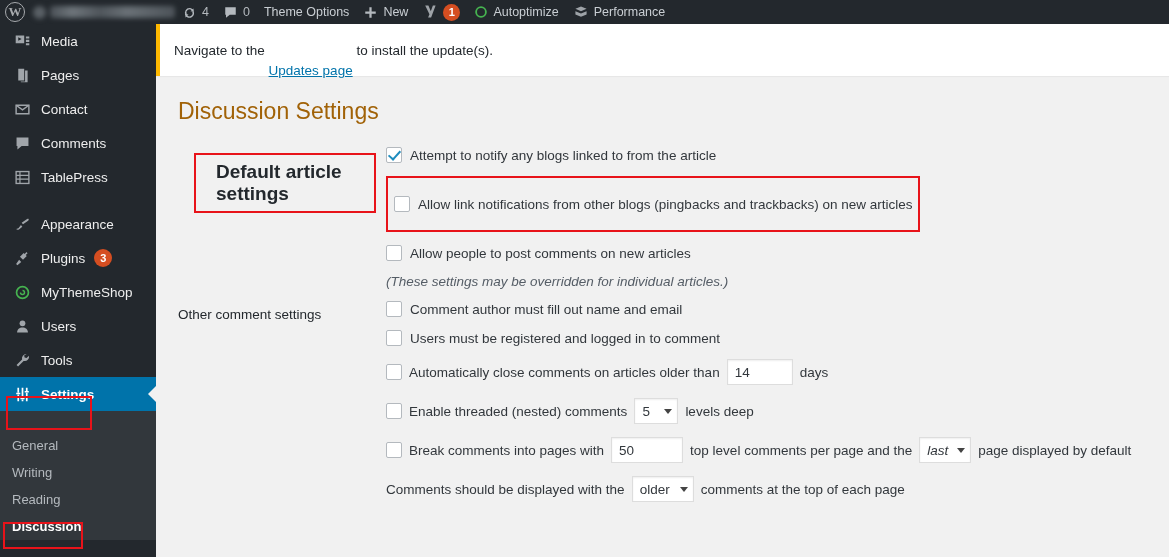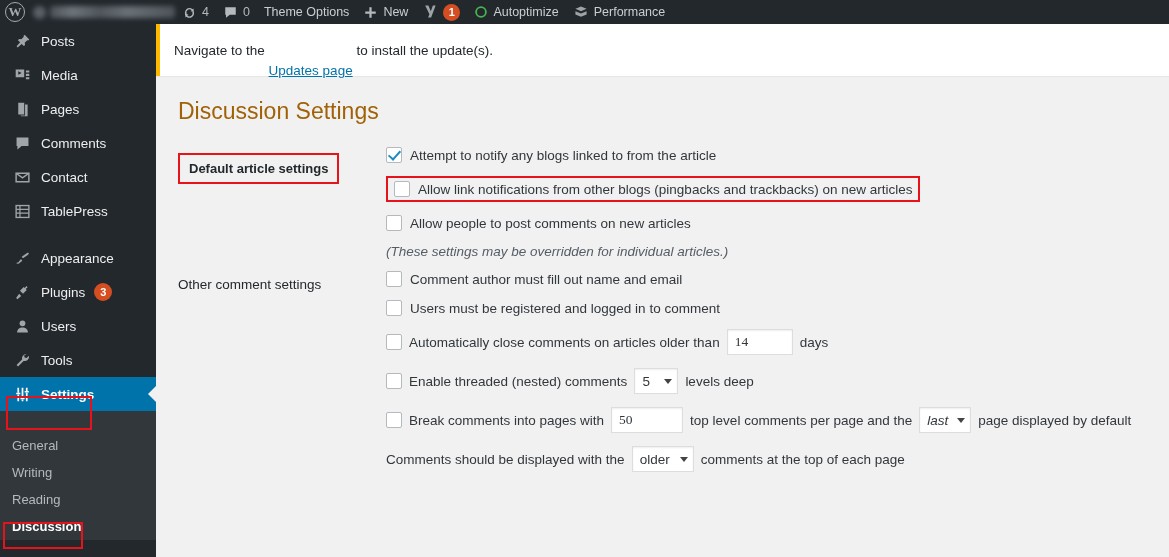--- a/index.html
+++ b/index.html
@@ -126,30 +126,30 @@
   .formtable tr { vertical-align: top; }
   th.lbl {
     width: 230px; text-align: left; font-size: 13.5px;
     color: #23282d; font-weight: bold;
     padding: 12px 10px 12px 22px; position: relative;
   }
   td.fld { padding: 6px 10px 6px 0; font-size: 13.5px; color: #32373c; }
 
   .lblbox {
     display: inline-block; border: 2.5px solid #e8131a;
-    padding: 6px 9px; font-weight: bold; font-size: 13px; color: #23282d;
+    padding: 6px 20px; font-weight: bold; font-size: 19px; color: #23282d; margin-left: 16px;
   }
   .lblplain { font-weight: normal; font-size: 13.5px; color: #23282d; }
 
   .ck-row {
     display: flex; align-items: flex-end; gap: 8px;
     margin-bottom: 13px; font-size: 13.5px; color: #32373c;
   }
   .ck-row.boxed {
-    border: 2.5px solid #e8131a; padding: 3px 6px;
+    border: 2.5px solid #e8131a; padding: 18px 6px;
     display: inline-flex; margin-bottom: 13px;
   }
   .cbx {
     width: 16px; height: 16px; flex: 0 0 16px;
     background: #fff; border: 1px solid #b4b9be;
     border-radius: 2px; position: relative;
   }
   .cbx.checked::after {
     content: ""; position: absolute;
     left: 4px; top: 0px; width: 5px; height: 10px;
@@ -157,21 +157,21 @@
     transform: rotate(42deg);
   }
   .note-it {
     font-style: italic; color: #555d66; font-size: 13.5px;
     margin: 4px 0 0 0;
   }
   .inp {
     background: #fff; border: 1px solid #ddd;
     box-shadow: inset 0 1px 2px rgba(0,0,0,.07);
     height: 26px; padding: 0 7px; font-size: 13.5px;
-    color: #32373c; font-family: Liberation Serif, serif;
+    color: #32373c; font-family: Liberation Sans, sans-serif;
     vertical-align: middle;
   }
   .inp.num14 { width: 66px; }
   .inp.num50 { width: 72px; }
   .sel {
     display: inline-flex; align-items: center; justify-content: space-between;
     background: #fff; border: 1px solid #ddd;
     box-shadow: inset 0 1px 2px rgba(0,0,0,.07);
     height: 26px; padding: 0 5px 0 7px; gap: 7px;
     font-size: 13.5px; color: #32373c; vertical-align: middle;
@@ -254,69 +254,61 @@
       <svg width="16" height="16" viewBox="0 0 20 20">
           <path fill="#9ea3a8" d="M3 6l7-3 7 3-7 3zm0 3l7 3 7-3v4l-7 3-7-3z"></path>
         </svg>
     </span>
     <span class="ab-label">Performance</span>
   </div>
 </div>
 
 <div id="sidebar">
 
-  <div class="menu-item">
-    <span class="mi-icon">
-      <svg width="17" height="17" viewBox="0 0 20 20">
-          <path fill="currentColor" d="M12.5 2l5.5 5.5-1.4 1.4-1-.5-3 3 .4 2.6-1.4 1.4L9 12.8 4.4 17 3 15.6 7.2 11 4.6 8.4 6 7l2.6.4 3-3-.5-1z"></path>
-        </svg>
-    </span>
-    <span>Posts</span>
-  </div>
 
   <div class="menu-item">
     <span class="mi-icon">
       <svg width="17" height="17" viewBox="0 0 20 20">
           <path fill="currentColor" d="M2 3h10v9H2zm3 2v4l4-2zM14 4h4v2.5h-4zm0 4h4v2.5h-4zm0 4h4v2.5h-4z"></path>
         </svg>
     </span>
     <span>Media</span>
   </div>
 
   <div class="menu-item">
     <span class="mi-icon">
       <svg width="17" height="17" viewBox="0 0 20 20">
           <path fill="currentColor" d="M5 2h7v14H5zm8 2h3v14H8v-1h5z"></path>
         </svg>
     </span>
     <span>Pages</span>
-  </div>
-
-  <div class="menu-item">
-    <span class="mi-icon">
-      <svg width="17" height="17" viewBox="0 0 20 20">
-          <path fill="currentColor" d="M3 3h14v10H9l-5 4v-4H3z"></path>
-        </svg>
-    </span>
-    <span>Comments</span>
   </div>
 
   <div class="menu-item">
     <span class="mi-icon">
       <svg width="17" height="17" viewBox="0 0 20 20">
           <path fill="none" stroke="currentColor" stroke-width="1.7" d="M2.5 5h15v10h-15z"></path>
           <path fill="none" stroke="currentColor" stroke-width="1.7" d="M2.5 5l7.5 5.5L17.5 5"></path>
         </svg>
     </span>
     <span>Contact</span>
   </div>
 
   <div class="menu-item">
     <span class="mi-icon">
       <svg width="17" height="17" viewBox="0 0 20 20">
+          <path fill="currentColor" d="M3 3h14v10H9l-5 4v-4H3z"></path>
+        </svg>
+    </span>
+    <span>Comments</span>
+  </div>
+
+  <div class="menu-item">
+    <span class="mi-icon">
+      <svg width="17" height="17" viewBox="0 0 20 20">
           <rect x="2.5" y="3" width="15" height="14" fill="none" stroke="currentColor" stroke-width="1.6"></rect>
           <path stroke="currentColor" stroke-width="1.4" d="M2.5 7.5h15M2.5 12h15M7 3v14"></path>
         </svg>
     </span>
     <span>TablePress</span>
   </div>
 
   <div class="menu-sep"></div>
 
   <div class="menu-item">
@@ -331,20 +323,29 @@
   <div class="menu-item">
     <span class="mi-icon">
       <svg width="17" height="17" viewBox="0 0 20 20">
           <path fill="currentColor" d="M14.6 2.4l1.4 1.4-2.2 2.2 1.2 1.2-4.4 4.4-3.6-3.6 4.4-4.4 1.2 1.2zM6 11.5l2.5 2.5L4 18l-1.5-1.5z"></path>
         </svg>
     </span>
     <span>Plugins</span>
     <span class="plug-badge">3</span>
   </div>
 
+  <div class="menu-item">
+    <span class="mi-icon">
+      <svg width="17" height="17" viewBox="0 0 20 20">
+          <circle cx="10" cy="10" r="7" fill="none" stroke="#46b450" stroke-width="2"></circle>
+          <path fill="#46b450" d="M10 6.8a3.2 3.2 0 1 1-3.2 3.2h1.7a1.5 1.5 0 1 0 1.5-1.5z"></path>
+        </svg>
+    </span>
+    <span>MyThemeShop</span>
+  </div>
 
   <div class="menu-item">
     <span class="mi-icon">
       <svg width="17" height="17" viewBox="0 0 20 20">
           <circle cx="10" cy="6.2" r="3.4" fill="currentColor"></circle>
           <path fill="currentColor" d="M3.6 17c0-3.6 2.9-5.9 6.4-5.9s6.4 2.3 6.4 5.9z"></path>
         </svg>
     </span>
     <span>Users</span>
   </div>

